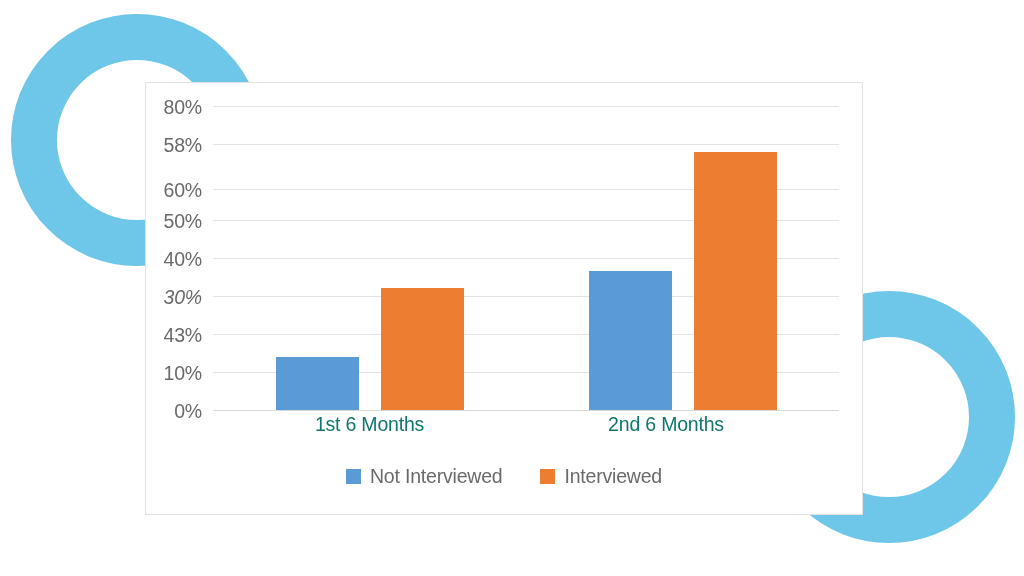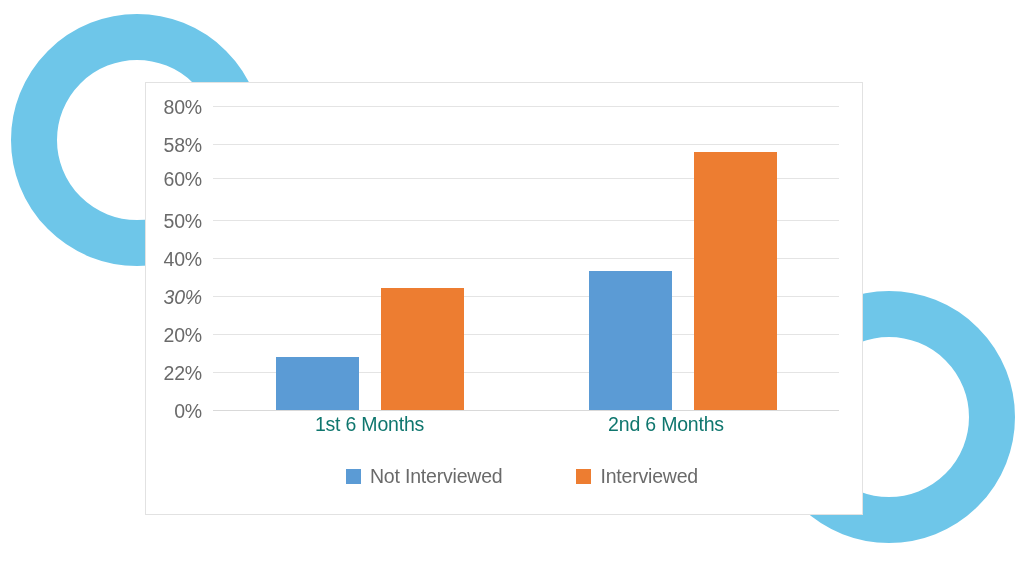--- a/index.html
+++ b/index.html
@@ -119,21 +119,20 @@
     width: 100%;
     display: flex;
     justify-content: center;
     align-items: center;
     gap: 38px;
   }
   .legend-item {
     display: flex;
     align-items: center;
     gap: 9px;
-    margin-left: 36px;
   }
   .legend-swatch {
     width: 15px;
     height: 15px;
     flex: none;
   }
   .legend-label {
     font-size: 19.5px;
     color: #6a6a6a;
     white-space: nowrap;
@@ -147,35 +146,35 @@
 <div class="ring" id="ring-bottom-right"></div>
 
 <div id="chart-card">
 
   <div id="plot-area">
     <div id="gridlines">
         <div class="grid-row baseline" style="top: 304px;">
           <span class="tick-label">0%</span>
         </div>
         <div class="grid-row" style="top: 266px;">
-          <span class="tick-label">22%</span>
+          <span class="tick-label">10%</span>
         </div>
         <div class="grid-row" style="top: 228px;">
-          <span class="tick-label">20%</span>
+          <span class="tick-label">43%</span>
         </div>
         <div class="grid-row" style="top: 190px; font-style: italic;">
           <span class="tick-label">30%</span>
         </div>
         <div class="grid-row" style="top: 152px;">
           <span class="tick-label">40%</span>
         </div>
         <div class="grid-row" style="top: 114px;">
           <span class="tick-label">50%</span>
         </div>
-        <div class="grid-row" style="top: 72px;">
+        <div class="grid-row" style="top: 83px;">
           <span class="tick-label">60%</span>
         </div>
         <div class="grid-row" style="top: 38px;">
           <span class="tick-label">58%</span>
         </div>
         <div class="grid-row" style="top: 0px;">
           <span class="tick-label">80%</span>
         </div>
       </div>
     <div id="bars-layer">

